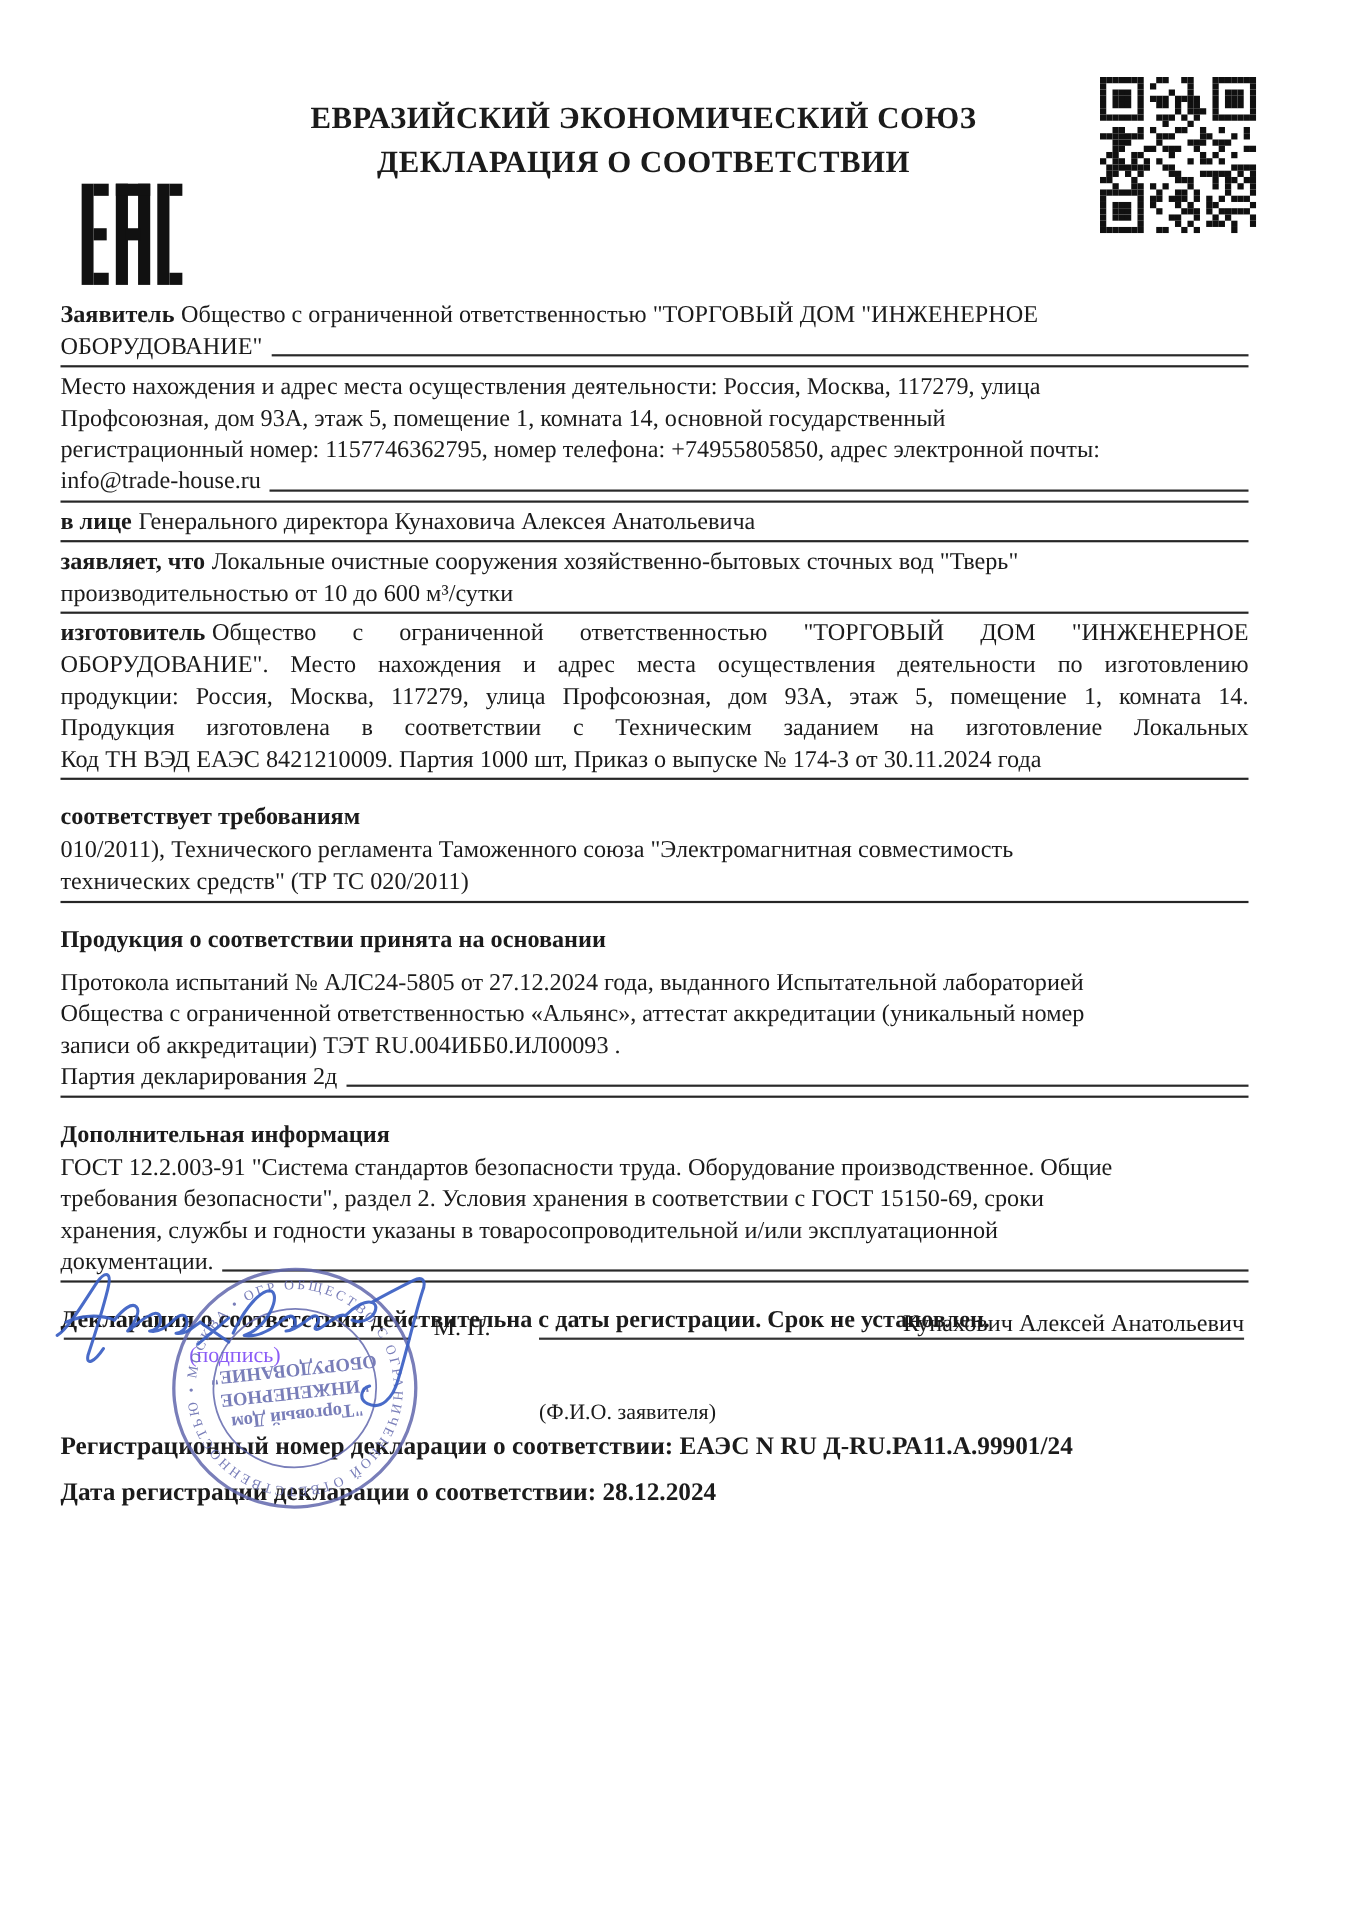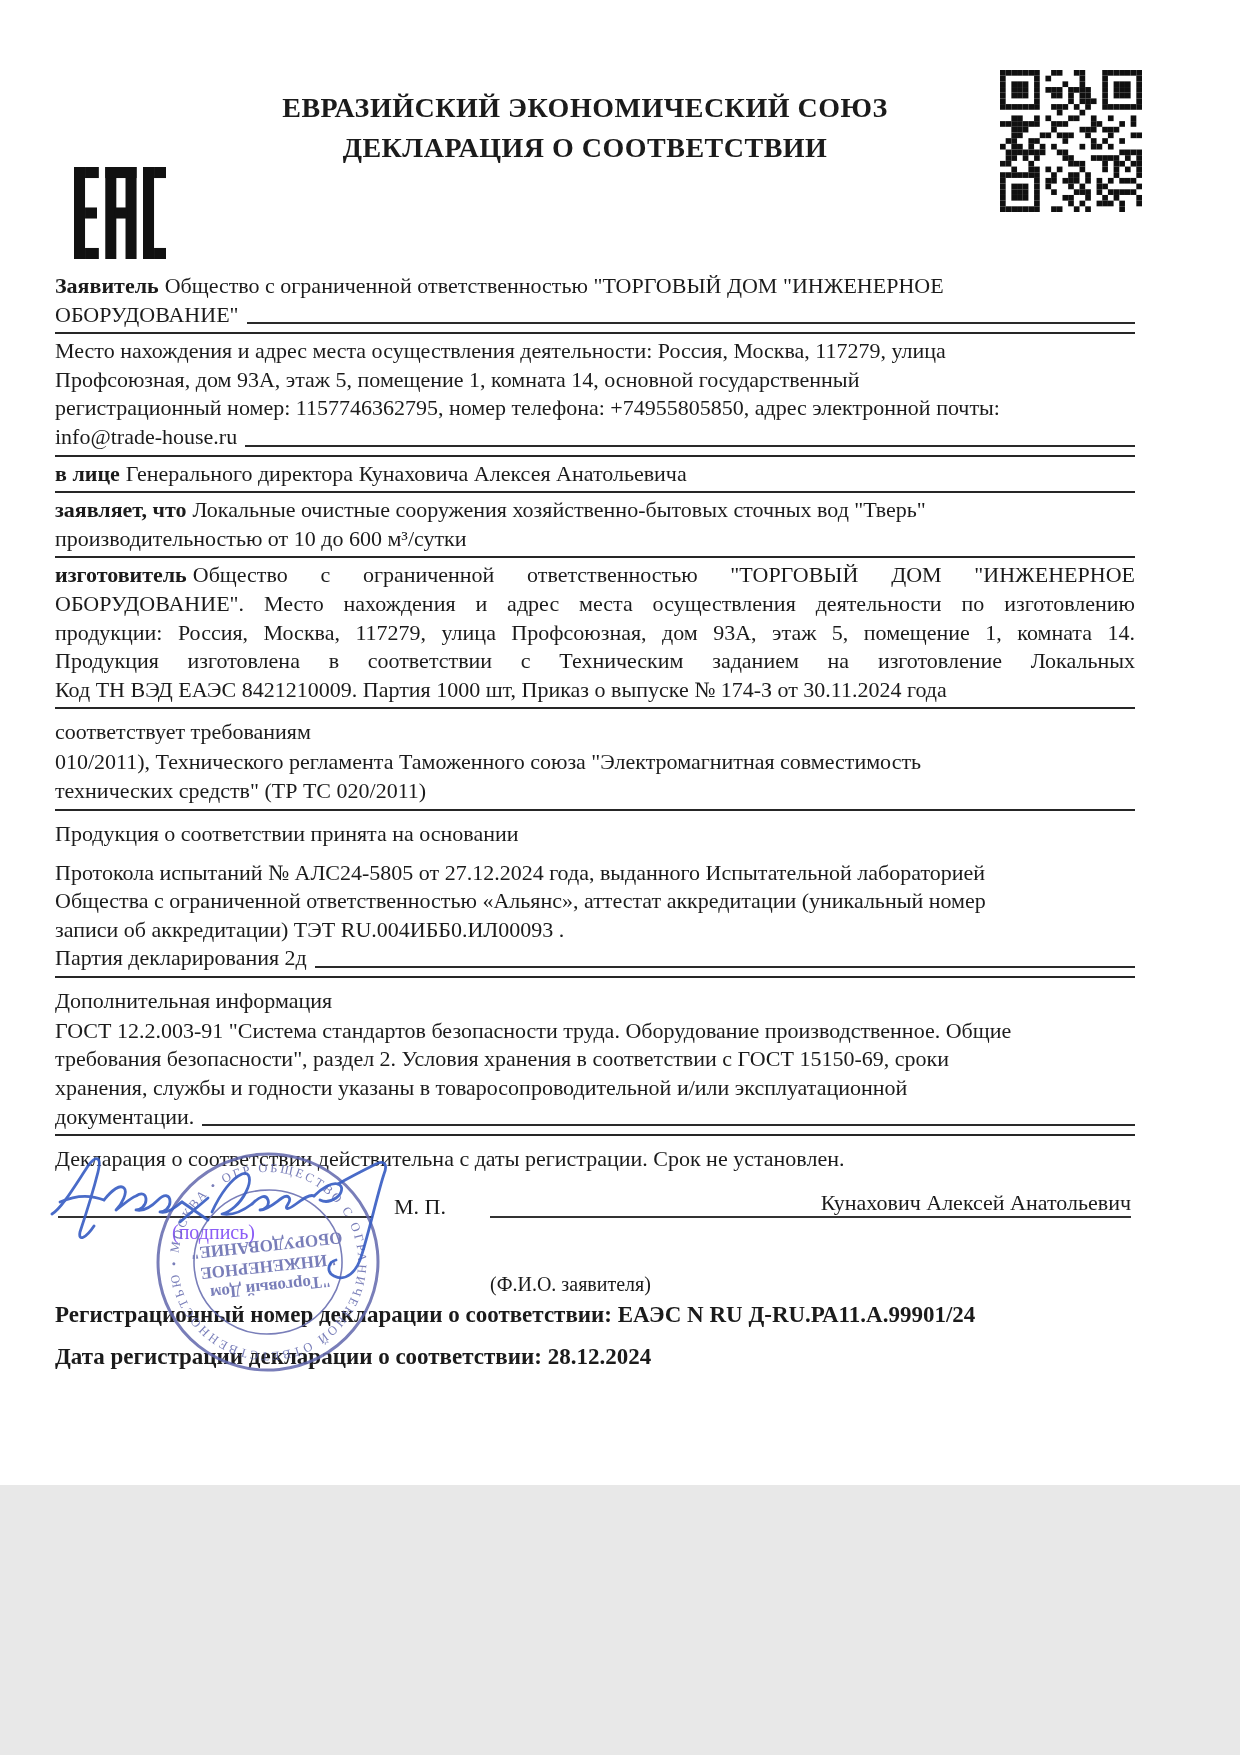--- a/index.html
+++ b/index.html
@@ -1,33 +1,33 @@
 <!DOCTYPE html>
 <html><head>
 <meta charset="utf-8">
 <style>
   html,body{margin:0;padding:0;background:#e8e8e8;}
-  #page{position:relative;width:1240px;height:1485px;background:#ffffff;margin:0 auto;
+  #page{position:relative;width:1240px;height:1755px;background:#ffffff;margin:0 auto;
         font-family:"Liberation Serif","DejaVu Serif",serif;color:#1b1b1b;overflow:hidden;}
 
   
   .title-block{position:absolute;top:88px;left:55px;width:1060px;text-align:center;
                font-weight:bold;font-size:28px;line-height:40px;letter-spacing:.5px;}
   .eac-logo{position:absolute;top:163px;left:74px;width:92px;height:100px;}
   .qr{position:absolute;top:70px;left:1000px;width:142px;height:142px;}
 
   
   #body{position:absolute;top:272px;left:55px;width:1080px;font-size:22px;}
   .ln{line-height:28.6px;white-space:nowrap;}
   .ln.j{white-space:normal;text-align:justify;text-align-last:justify;}
   .sec{border-bottom:2px solid #262626;padding-bottom:3px;margin-bottom:3px;}
   b.lbl{margin-right:6px;}
   .tailrow{display:flex;align-items:flex-end;}
   .tail{flex:1;border-bottom:2px solid #2a2a2a;margin:0 0 5px 8px;min-width:20px;}
-  .hd{font-weight:normal;line-height:29px;margin:8px 0 2px 0;}
+  .hd{font-weight:bold;line-height:29px;margin:18px 0 2px 0;}
   .gap{margin-bottom:11px;}
 
   
   .sigline{position:absolute;border-top:2px solid #333;height:0;}
   .cap{position:absolute;font-size:20px;color:#8b5cf6;}
   .mp{position:absolute;left:394px;top:1194px;font-size:22px;}
   .fio{position:absolute;left:490px;top:1190px;width:641px;text-align:right;font-size:22px;}
   .fiocap{position:absolute;left:490px;top:1273px;width:641px;text-align:left;font-size:20px;}
   .signature-svg{position:absolute;left:46px;top:1148px;width:420px;height:165px;z-index:3;}
   .stamp-wrap{position:absolute;left:150px;top:1146px;width:236px;height:232px;z-index:2;

